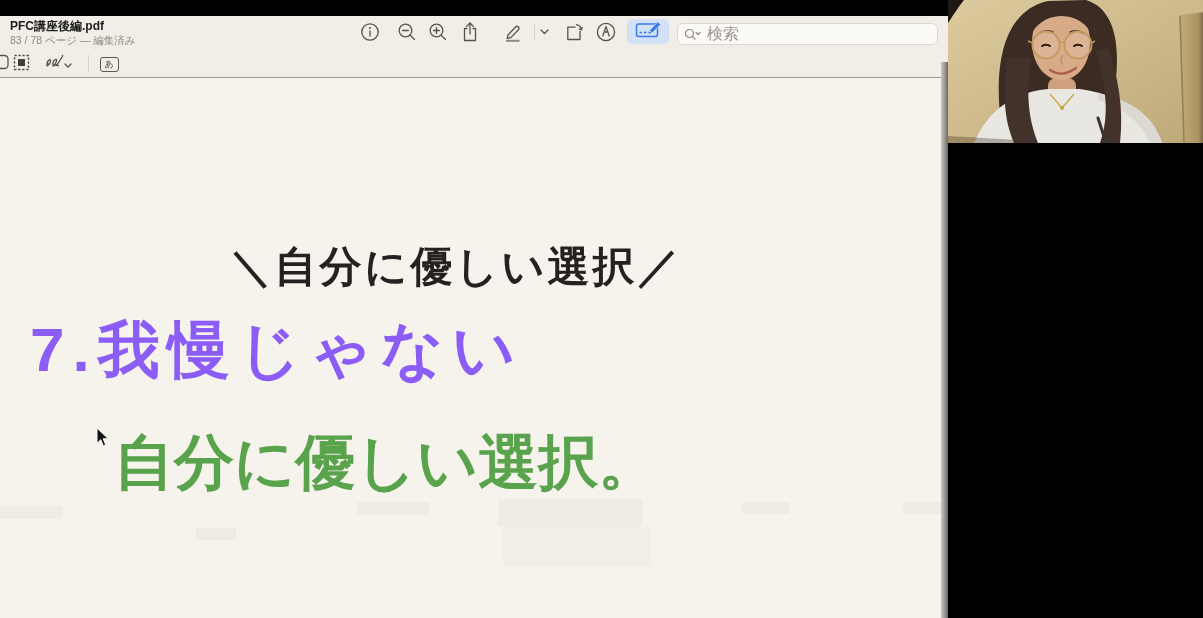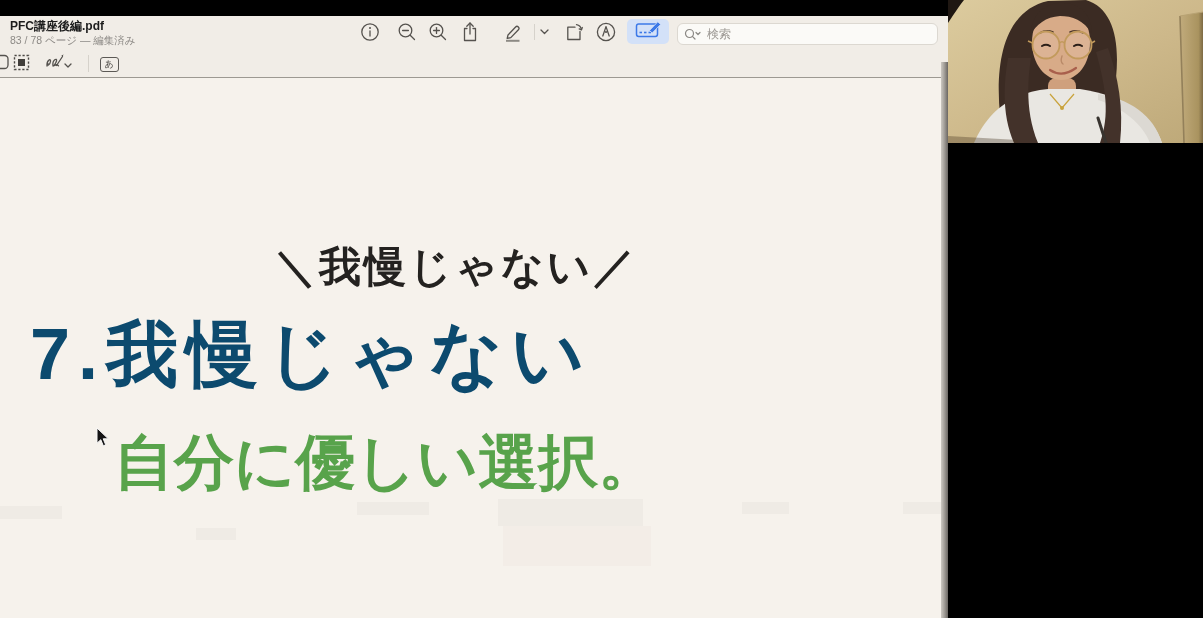--- a/index.html
+++ b/index.html
@@ -19,37 +19,37 @@
   .tbtn svg{display:block;}
   .icon-stroke{stroke:#55524e;fill:none;stroke-width:1.3;stroke-linecap:round;stroke-linejoin:round;}
   .vsep{position:absolute;width:1px;background:#d6d2cb;}
 
   .active-btn{position:absolute;left:627px;top:3px;width:42px;height:25px;background:#d3e1f8;
               border-radius:5px;display:flex;align-items:center;justify-content:center;}
 
   .search-field{position:absolute;left:677px;top:7px;width:261px;height:22px;background:#fbfaf7;
                 border:1px solid #dcd8d1;border-radius:6px;box-sizing:border-box;
                 display:flex;align-items:center;padding:0 6px;}
-  .search-field input{border:none;outline:none;background:transparent;font-size:12px;flex:1;
+  .search-field input{border:none;outline:none;background:transparent;font-size:16px;flex:1;
                       color:#3a3a3a;font-family:"Liberation Sans",sans-serif;min-width:0;}
   .search-field input::placeholder{color:#9b9792;}
 
   
   .row2-btn{position:absolute;top:38px;width:26px;height:20px;display:flex;align-items:center;
             justify-content:center;}
   .text-tool-box{border:1.2px solid #5c5955;border-radius:3px;width:17px;height:13px;
                  display:flex;align-items:center;justify-content:center;
                  font-size:9px;color:#4a4743;line-height:9px;}
 
   
   .content{position:absolute;left:0;top:63px;width:941px;height:555px;background:#f6f2ec;overflow:hidden;}
   .slide-title{position:absolute;left:0;top:160px;width:912px;text-align:center;
                font-size:42px;font-weight:800;letter-spacing:3px;color:#242220;white-space:nowrap;}
-  .green-l1{position:absolute;left:30px;top:238px;font-size:72px;font-weight:900;
-            color:#0c4a6e;letter-spacing:8px;white-space:nowrap;line-height:1.05;}
+  .green-l1{position:absolute;left:30px;top:238px;font-size:62px;font-weight:900;
+            color:#8b5cf6;letter-spacing:8px;white-space:nowrap;line-height:1.05;}
   .green-l2{position:absolute;left:114px;top:352px;font-size:60px;font-weight:900;
             color:#58a34b;letter-spacing:0px;white-space:nowrap;line-height:1.05;}
   .ghost{position:absolute;background:rgba(60,55,50,0.035);}
   .ghost.warm{background:rgba(205,150,140,0.05);}
 
   .cursor{position:absolute;left:96px;top:411px;width:14px;height:21px;}
 
   
   .right-panel{position:absolute;left:948px;top:0;width:255px;height:618px;background:#000;}
   .webcam{position:absolute;left:0;top:0;width:255px;height:143px;overflow:hidden;}
@@ -212,21 +212,21 @@
       <div class="vsep" style="left:88px;top:39px;height:17px;"></div>
 
       <div class="row2-btn" style="left:96px;">
         <span class="text-tool-box">
           <span>あ</span>
         </span>
       </div>
     </div>
 
     <div class="content">
-      <div class="slide-title">＼我慢じゃない／</div>
+      <div class="slide-title">＼自分に優しい選択／</div>
       <div class="green-l1">7.我慢じゃない</div>
       <div class="green-l2">自分に優しい選択。</div>
 
       <div class="ghost" style="left:0;top:427px;width:62px;height:13px;"></div>
       <div class="ghost" style="left:196px;top:449px;width:40px;height:12px;"></div>
       <div class="ghost" style="left:357px;top:423px;width:72px;height:13px;"></div>
       <div class="ghost" style="left:498px;top:420px;width:145px;height:27px;"></div>
       <div class="ghost warm" style="left:503px;top:447px;width:148px;height:40px;"></div>
       <div class="ghost" style="left:742px;top:423px;width:47px;height:12px;"></div>
       <div class="ghost" style="left:903px;top:423px;width:38px;height:12px;"></div>

